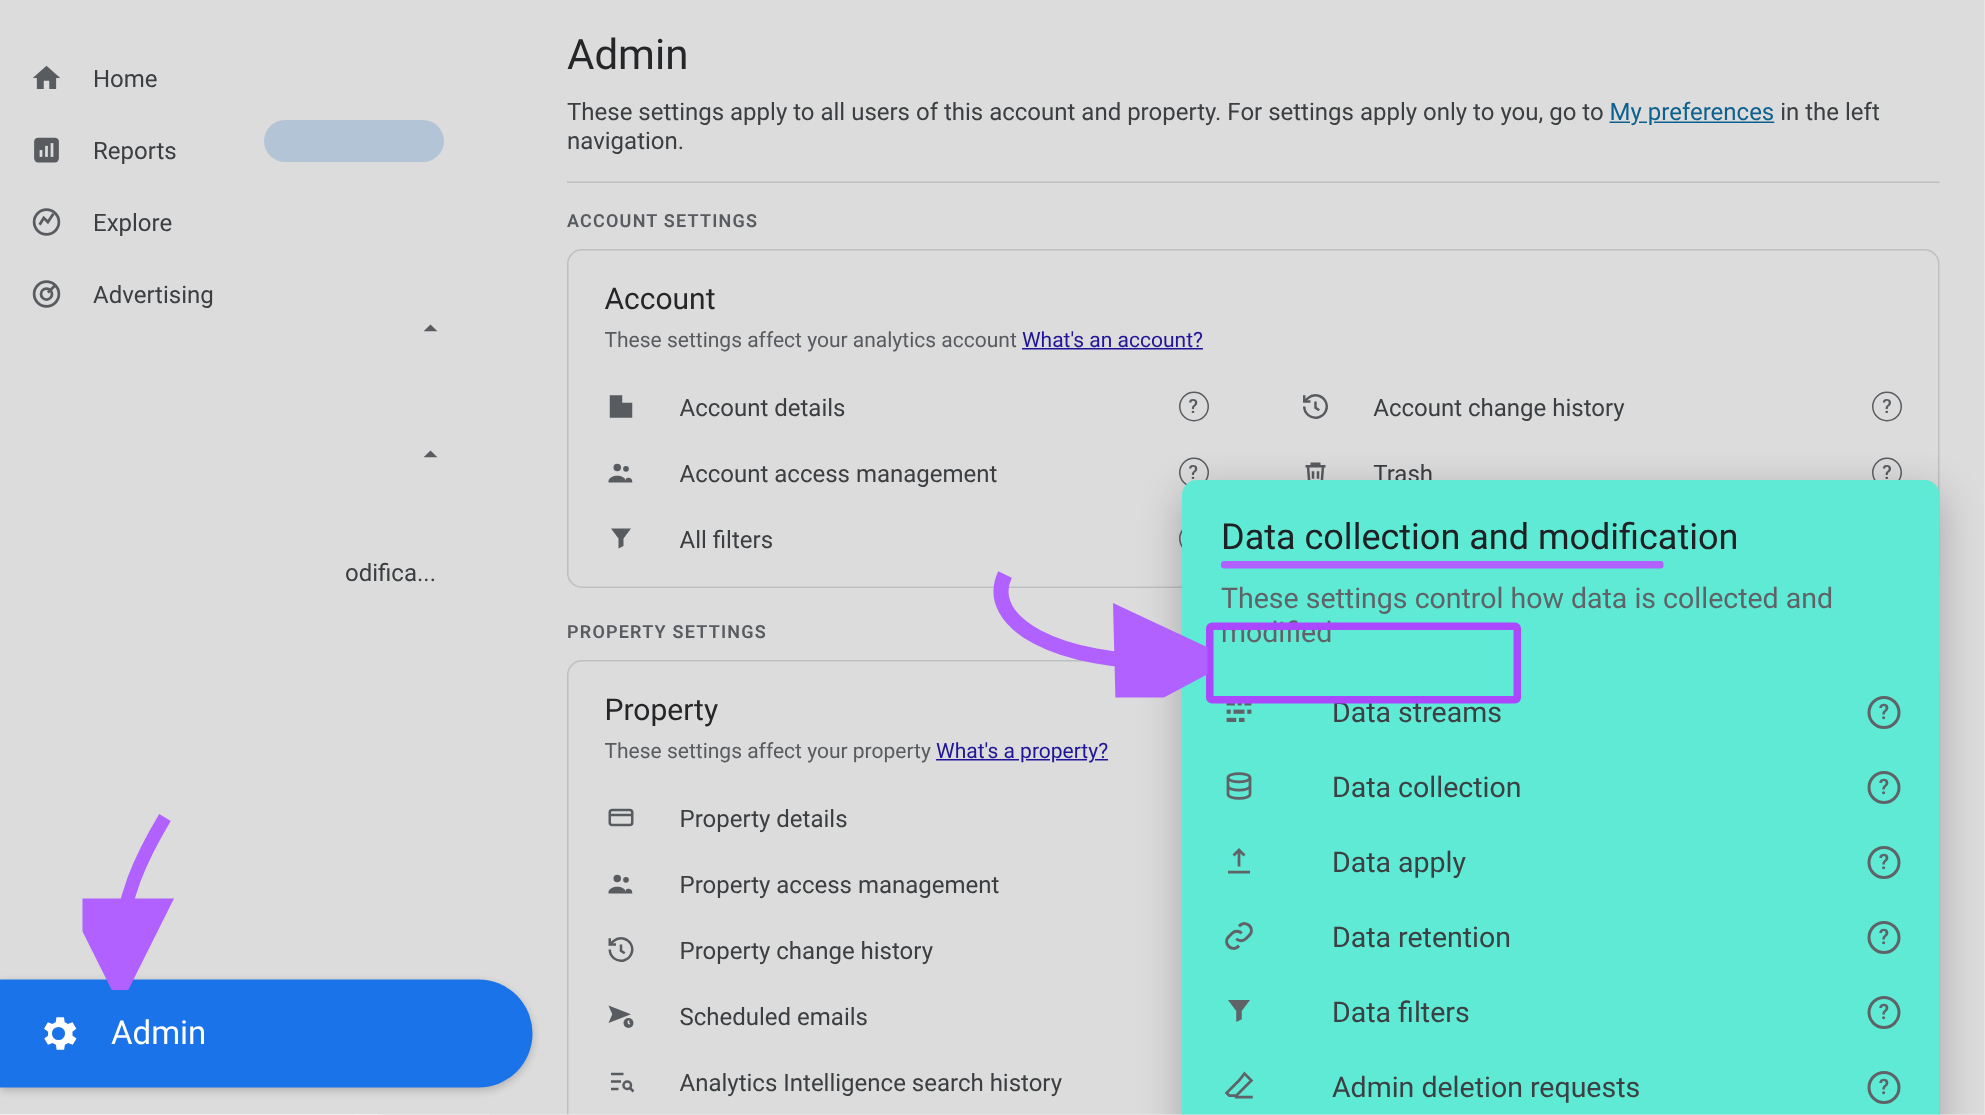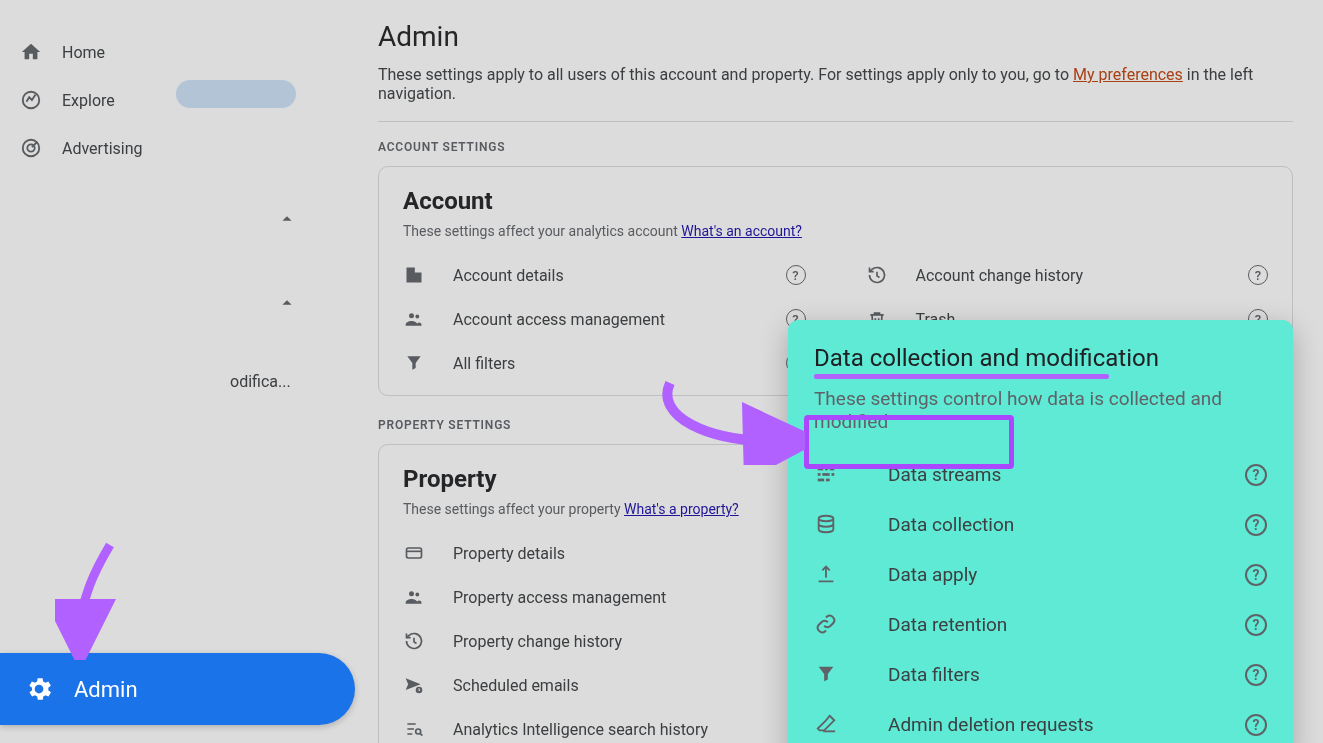--- a/index.html
+++ b/index.html
@@ -65,30 +65,30 @@
 .trunc { position:absolute; left:44px; top:372px; color:#3c4043; font-size:16px;}
 .pill-bg { position:absolute; top:80px; left:-60px; width:120px; height:28px; border-radius:14px; background:#cfe2f9;}
 .content {
   position: absolute;
   left: 378px;
   top: 20px;
   width: 915px;
 }
 .page-title { font-size: 28px; color:#202124; font-weight:400; margin-bottom:12px;}
 .page-desc { font-size:16px; color:#3c4043; margin-bottom:18px;}
-.page-desc a { color:#c2410c; text-decoration:underline;}
+.page-desc a { color:#0369a1; text-decoration:underline;}
 .hr { border:none; border-top:1px solid #dadce0; margin-bottom:18px;}
 .section-label { font-size:12px; letter-spacing:0.8px; color:#5f6368; font-weight:600; margin-bottom:12px;}
 .card {
   border:1px solid #dadce0;
   border-radius:10px;
   padding:20px 24px 10px 24px;
   margin-bottom:22px;
 }
-.card-title { font-size:24px; color:#202124; margin-bottom:8px;font-weight:bold;}
+.card-title { font-size:20px; color:#202124; margin-bottom:8px;}
 .card-desc { font-size:14px; color:#5f6368; margin-bottom:14px;}
 .card-desc a { color:#1a0dab; text-decoration:underline;}
 .grid2 { display:grid; grid-template-columns: 1fr 1fr; column-gap:60px;}
 .setting-row {
   display:flex; align-items:center; padding:11px 0;
   font-size:16px; color:#3c4043;
 }
 .setting-row .ri { width:22px; height:22px; margin-right:28px; color:#5f6368; display:flex; align-items:center; justify-content:center; flex-shrink:0;}
 .setting-row .lbl { flex:1; }
 .setting-row .help { width:20px; height:20px; color:#5f6368; display:flex;align-items:center;justify-content:center; border:1.8px solid #5f6368; border-radius:50%; font-size:13px; font-weight:500;}
@@ -124,20 +124,31 @@
 <body>
 
 <div class="sidebar">
   <div class="nav-item">
     <span class="icon">
       <svg viewBox="0 0 24 24" width="22" height="22" fill="#5f6368">
           <path d="M10 20v-6h4v6h5v-8h3L12 3 2 12h3v8z"></path>
         </svg>
     </span>
     <span>Home</span>
+  </div>
+  <div class="nav-item">
+    <span class="icon">
+      <svg viewBox="0 0 24 24" width="22" height="22" fill="#5f6368">
+          <rect x="3" y="3" width="18" height="18" rx="3"></rect>
+          <rect x="7" y="12" width="2" height="5" fill="#fff"></rect>
+          <rect x="11" y="9" width="2" height="8" fill="#fff"></rect>
+          <rect x="15" y="7" width="2" height="10" fill="#fff"></rect>
+        </svg>
+    </span>
+    <span>Reports</span>
   </div>
   <div class="nav-item">
     <span class="icon">
       <svg viewBox="0 0 24 24" width="22" height="22" fill="none" stroke="#5f6368" stroke-width="2">
           <circle cx="12" cy="12" r="9"></circle>
           <path d="M7 14l3-5 3 3 4-6"></path>
         </svg>
     </span>
     <span>Explore</span>
   </div>

